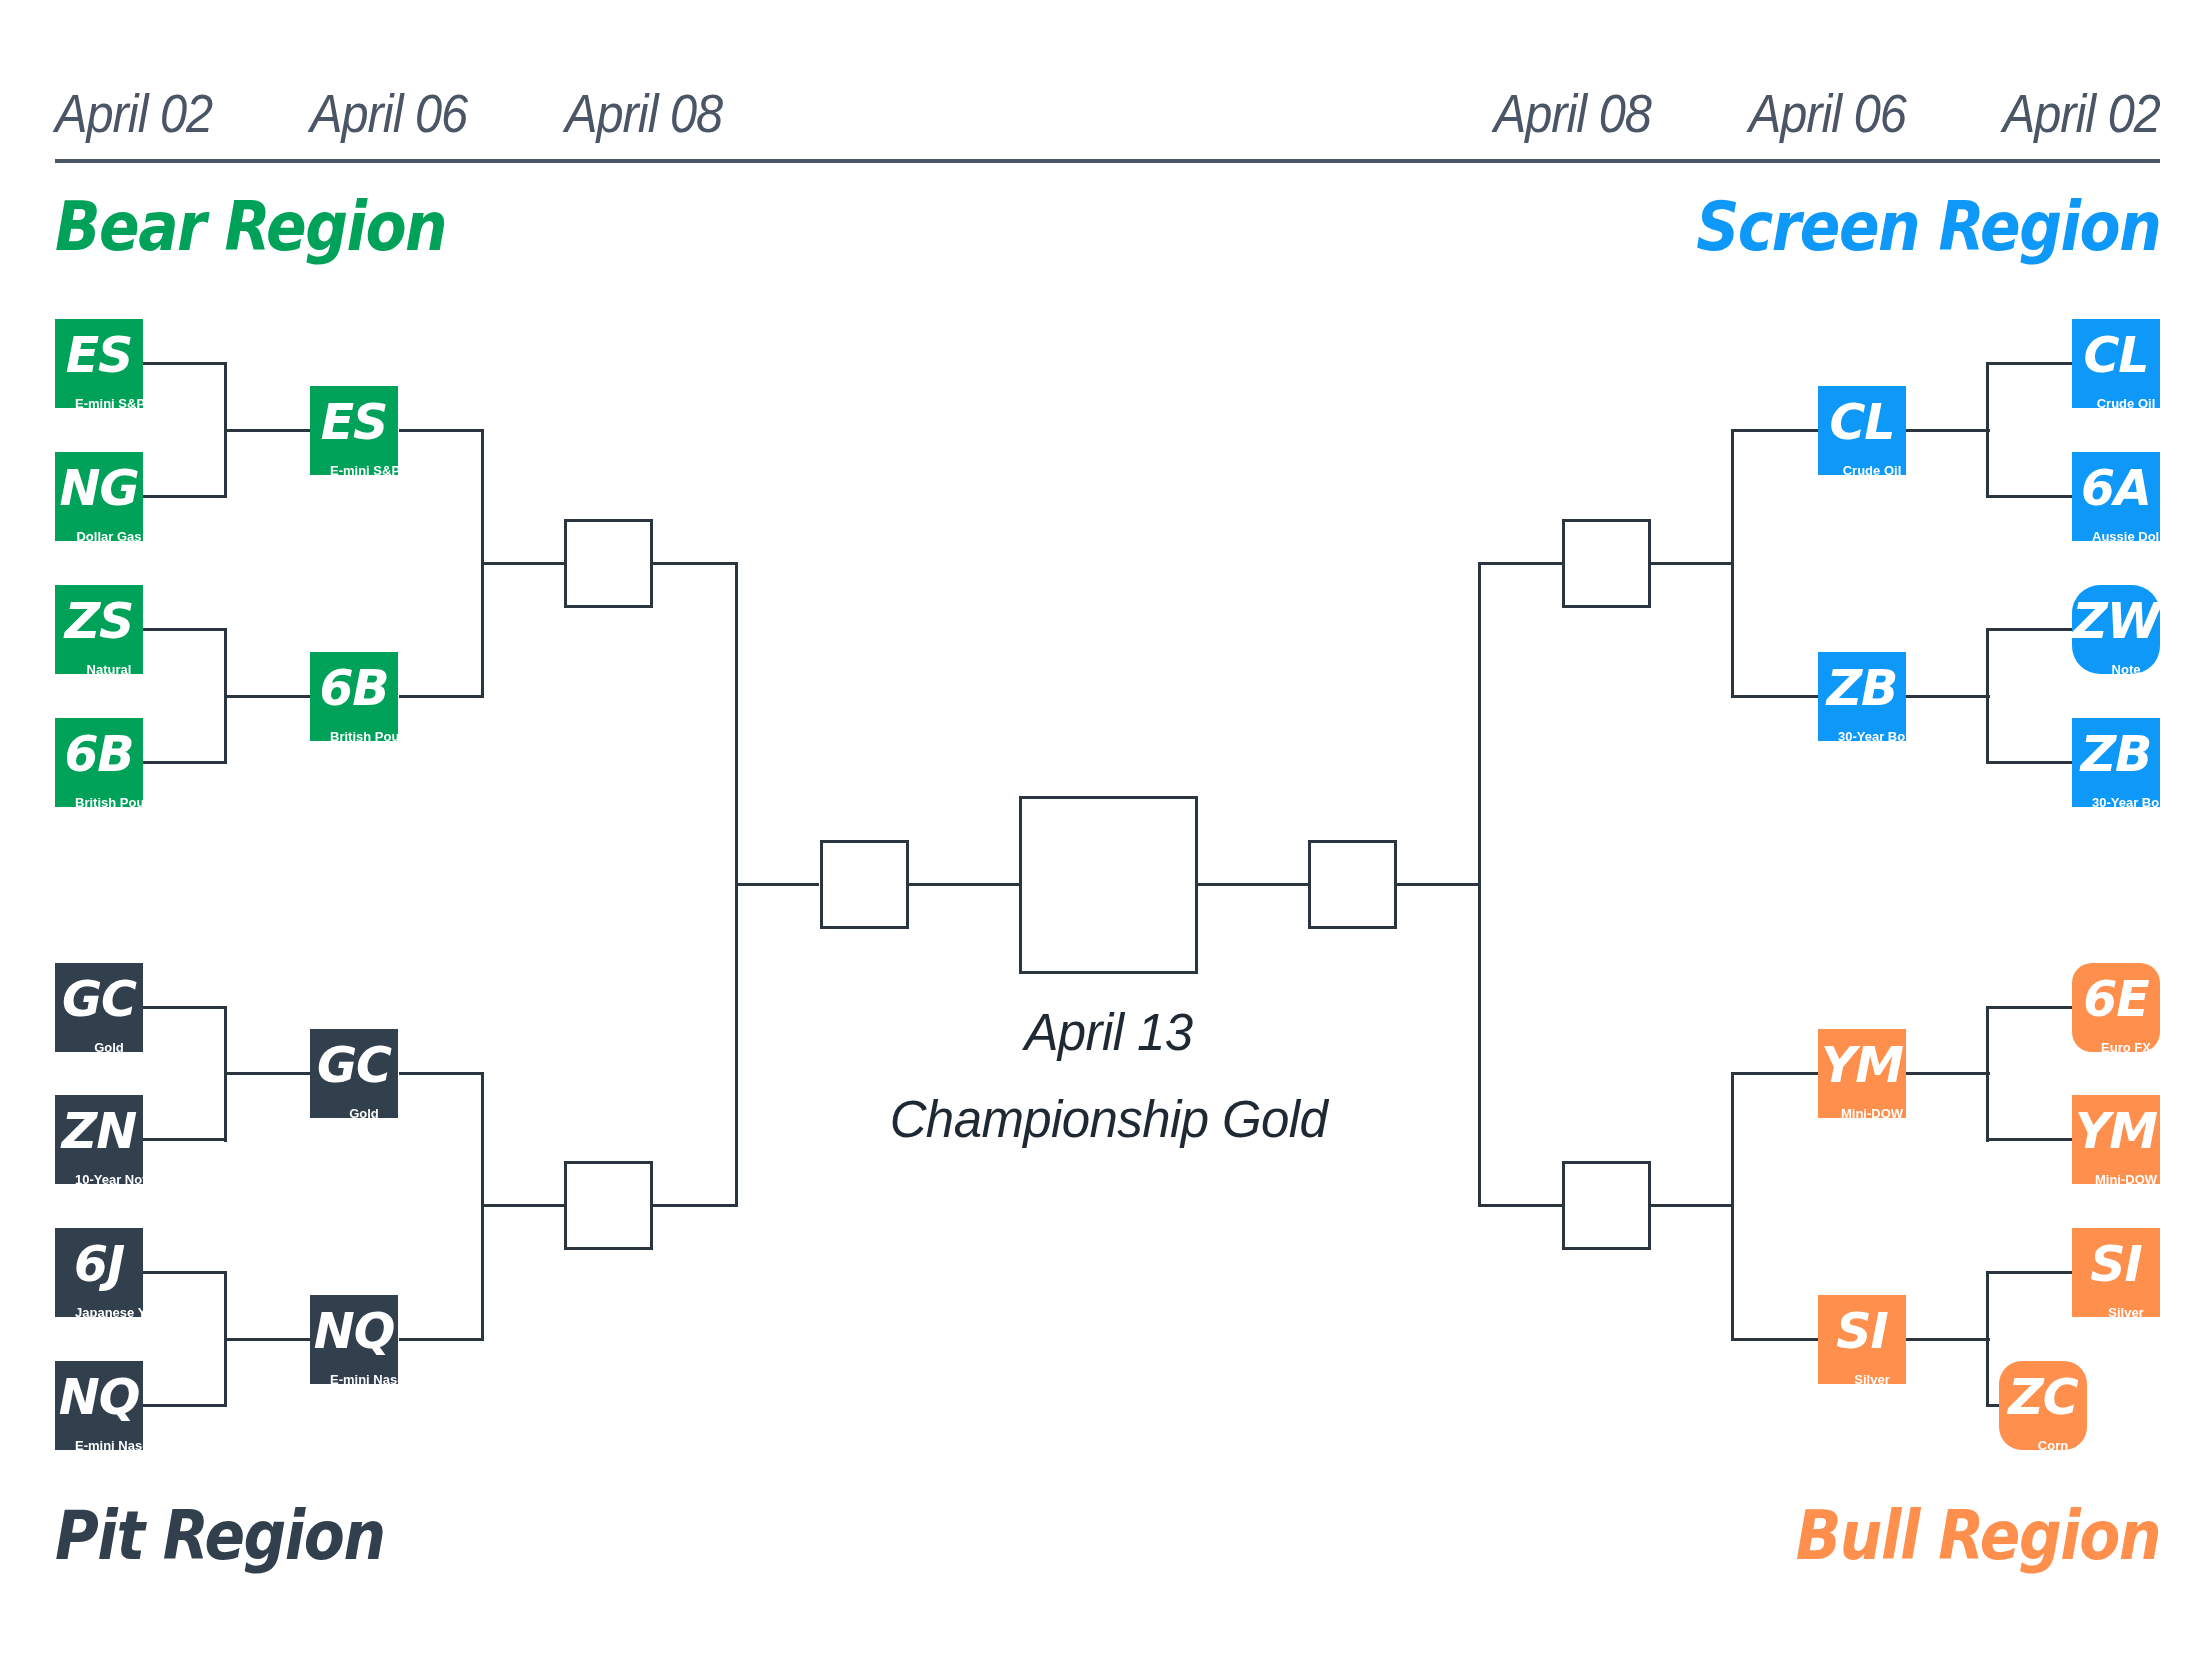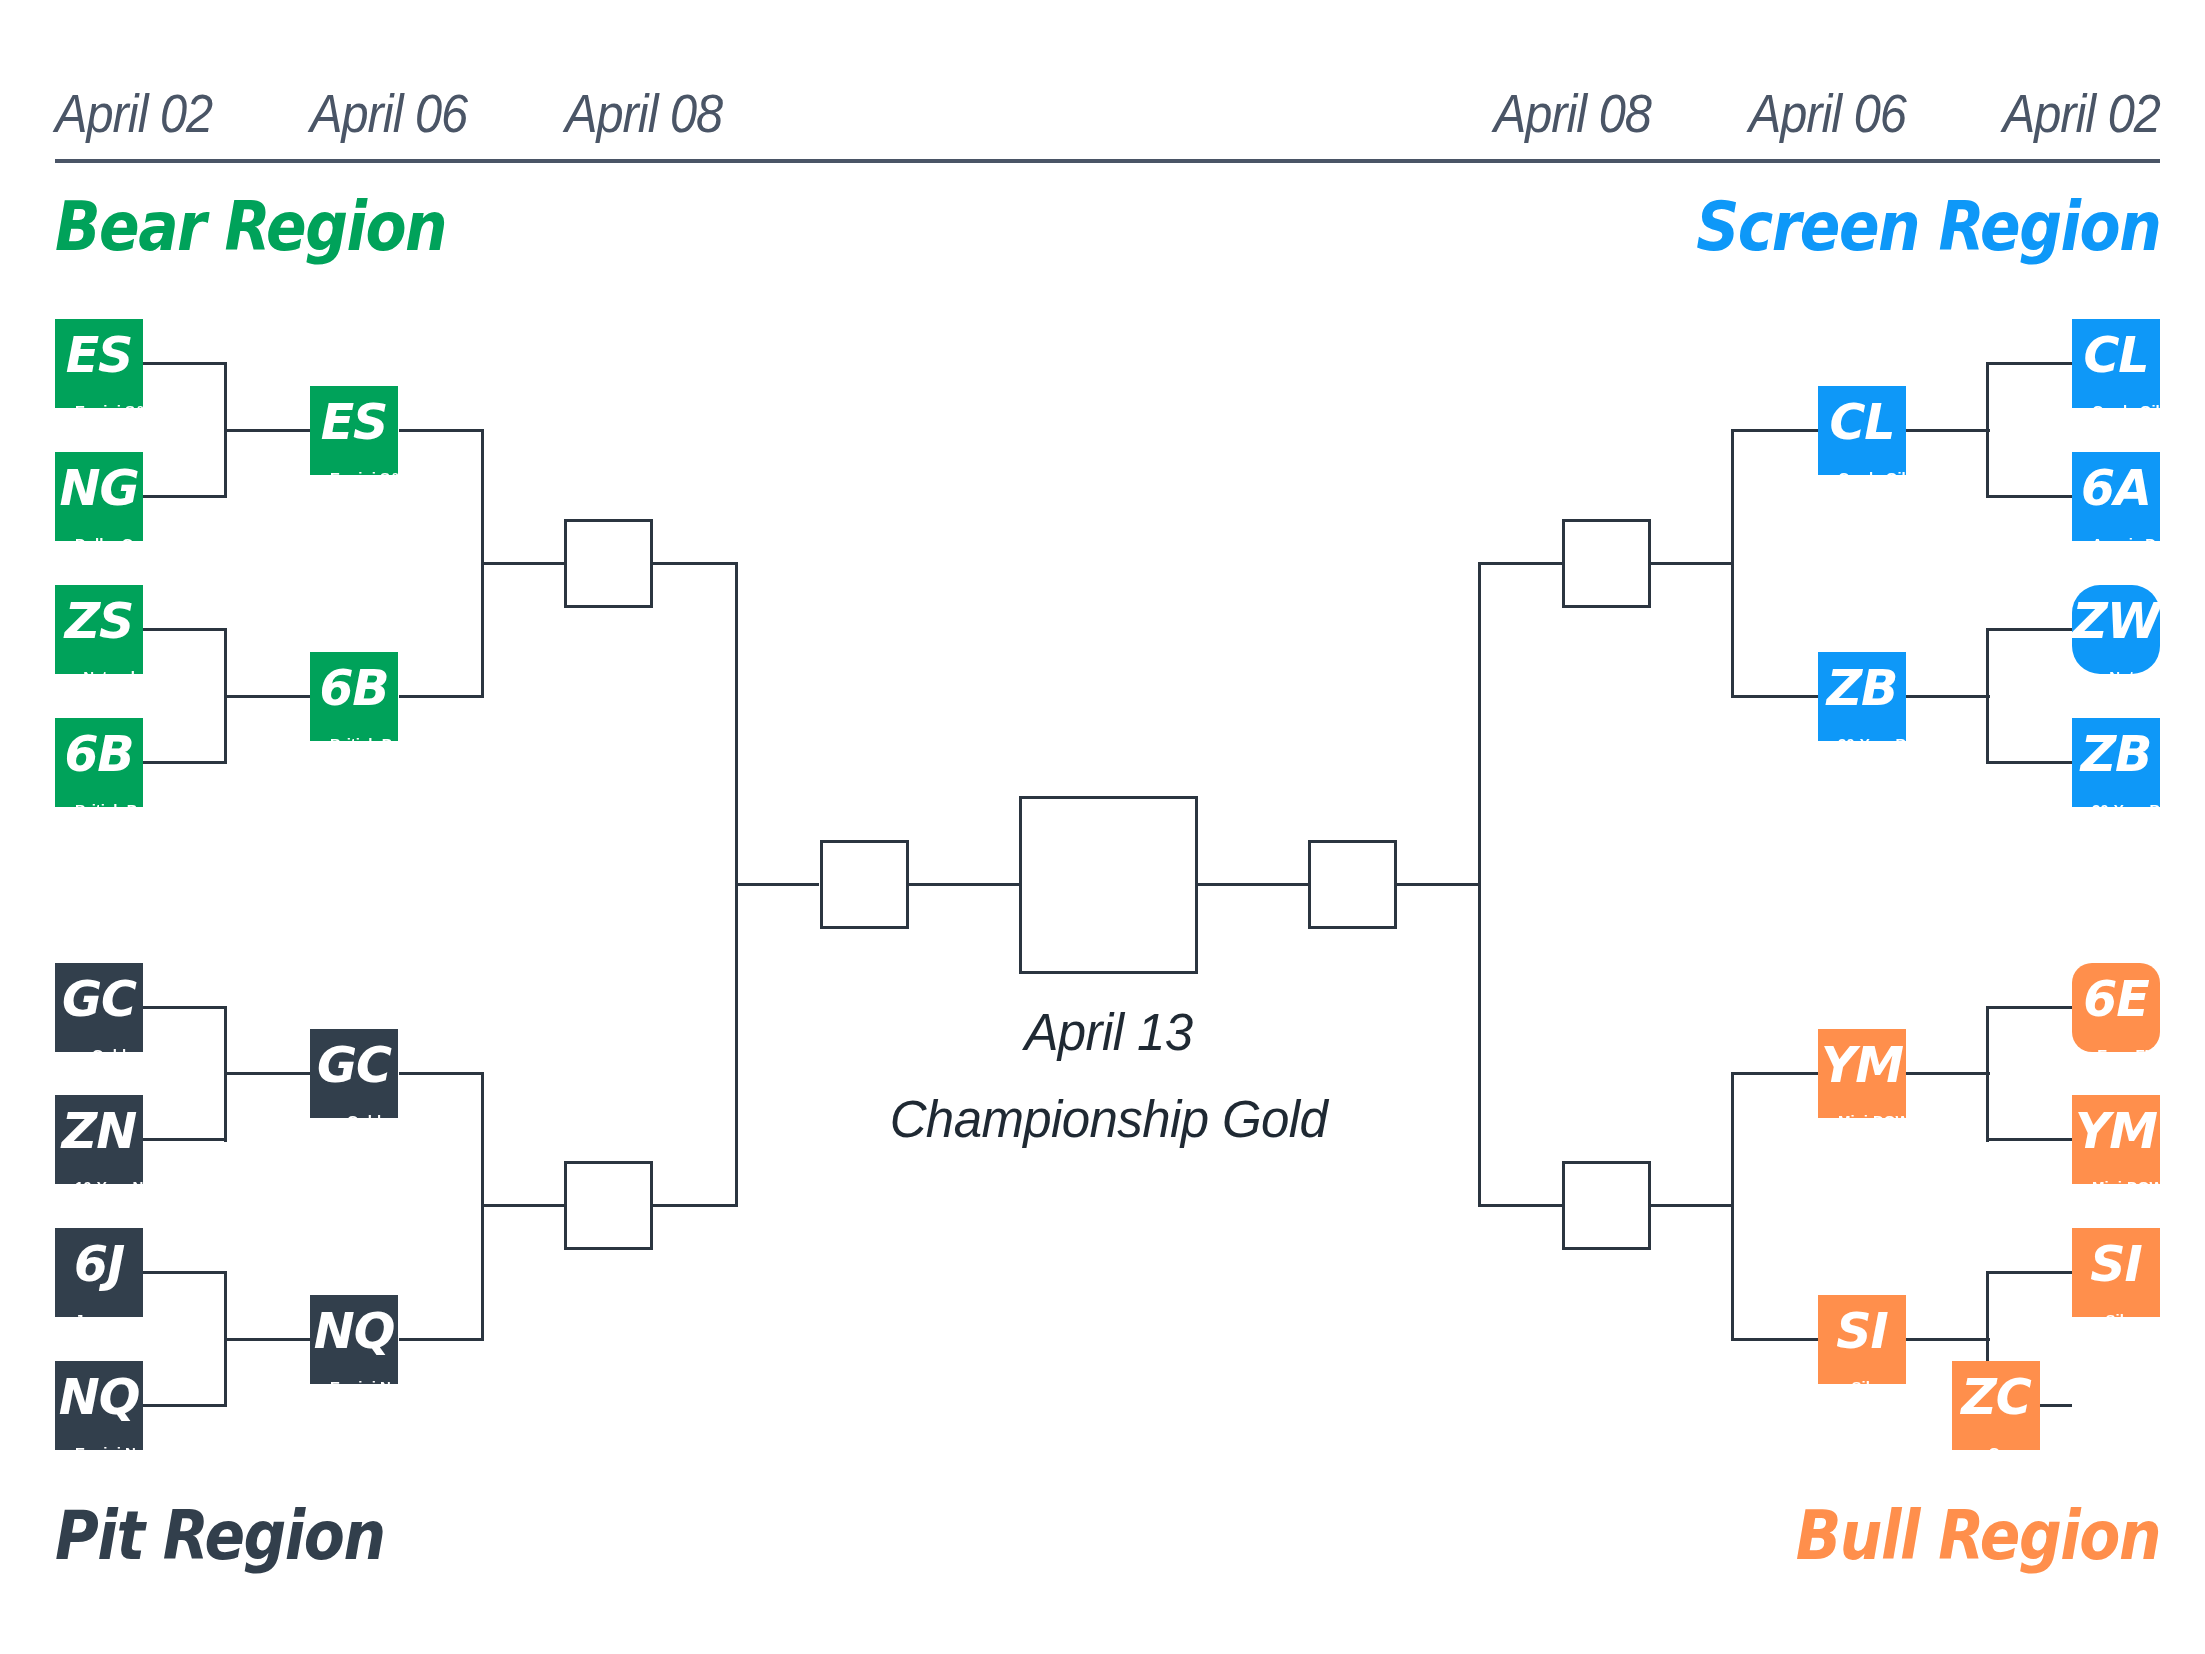--- a/index.html
+++ b/index.html
@@ -12,21 +12,21 @@
   .date.r { transform-origin: right center; }
   .rule { position: absolute; left: 55px; top: 159px; width: 2105px; height: 3.9px; background: #4a5566; }
   .region { position: absolute; font-family: "DejaVu Sans", sans-serif; font-style: italic; font-weight: bold;
             font-size: 68px; line-height: 83px; letter-spacing: -1.7px; white-space: nowrap; }
   .region.l { transform-origin: left center; transform: scaleX(0.88); }
   .region.r { transform-origin: right center; transform: scaleX(0.88); }
   .team { position: absolute; width: 88px; height: 89px; color: #ffffff; text-align: center; box-sizing: border-box; }
   .team .sym { display: block; font-family: "DejaVu Sans", sans-serif; font-style: italic; font-weight: bold;
                font-size: 49px; line-height: 53px; margin-top: 10px; letter-spacing: -1.1px; }
   .team .nm { display: block; font-family: "Liberation Sans", sans-serif; font-weight: bold;
-              font-size: 15px; line-height: 11px; margin-top: 23px; white-space: nowrap; padding-left: 20px; }
+              font-size: 13px; line-height: 11px; margin-top: 16px; white-space: nowrap; padding-left: 20px; }
   .green { background: #00a25a; }
   .blue { background: #0e98f8; }
   .navy { background: #323f4c; }
   .orange { background: #ff8f4c; }
   .slot { position: absolute; box-sizing: border-box; border: 3.3px solid #2b3540; background: #ffffff; }
   .ln { position: absolute; background: #2b3540; }
   .champ { position: absolute; left: 772px; width: 673px; text-align: center;
            font-family: "Liberation Sans", sans-serif; font-style: italic; font-weight: 300;
            font-size: 51px; color: #1f2933; letter-spacing: -0.6px; line-height: 66px; }
 </style>
@@ -213,17 +213,17 @@
   <span class="nm">Euro FX</span>
 </div>
 <div class="team orange" style="left:2072px; top:1095px;">
   <span class="sym">YM</span>
   <span class="nm">Mini-DOW</span>
 </div>
 <div class="team orange" style="left:2072px; top:1228px;">
   <span class="sym">SI</span>
   <span class="nm">Silver</span>
 </div>
-<div class="team orange" style="left:1952px; top:1361px;">
+<div class="team orange" style="left:1999px; top:1361px;border-radius:23px;">
   <span class="sym">ZC</span>
   <span class="nm">Corn</span>
 </div>
 
 
 </body></html>

